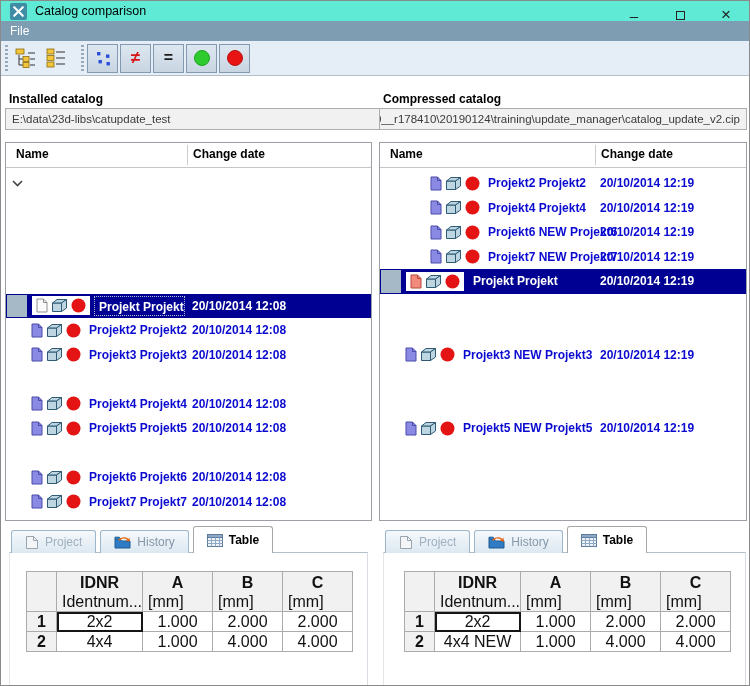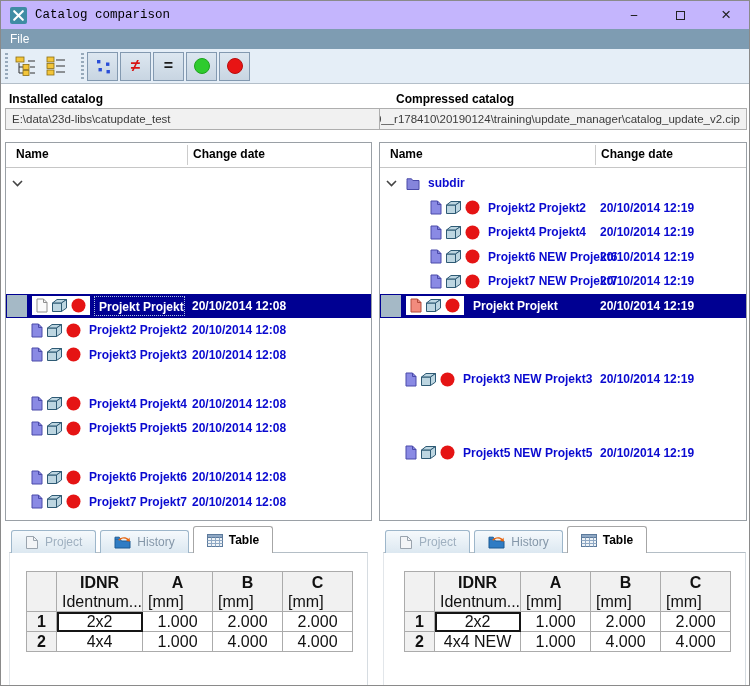--- a/index.html
+++ b/index.html
@@ -3,21 +3,21 @@
 <meta charset="utf-8">
 <style>
   html,body{margin:0;padding:0;background:#cfcfcf;}
   *{box-sizing:border-box;}
   .window{
     position:relative;width:750px;height:686px;background:#fff;
     border:1px solid #8a8a8a;overflow:hidden;
     font-family:"Liberation Sans",sans-serif;font-size:12px;color:#111;
   }
   
-  .titlebar{height:28px;display:flex;align-items:center;background:#c4b5fd;position:relative;font-family:Liberation Mono, monospace;}
+  .titlebar{height:20px;display:flex;align-items:center;background:#5eead4;position:relative;}
   .appicon{width:17px;height:17px;margin-left:9px;border-radius:2px;background:#3f8ca4;
     display:inline-flex;align-items:center;justify-content:center;flex:none;}
   .title{margin-left:8px;font-size:12.5px;color:#000;}
   .wctrls{position:absolute;right:0;top:0;height:28px;display:flex;}
   .wbtn{width:46px;height:28px;display:flex;align-items:center;justify-content:center;
     font-size:15px;color:#222;cursor:default;}
   .wbtn .maxbox{width:9px;height:9px;border:1.2px solid #222;display:inline-block;}
   .wbtn.close{font-size:17px;}
   
   .menubar{height:20px;background:#7e9cb2;display:flex;}
@@ -35,21 +35,21 @@
     display:flex;align-items:center;justify-content:center;padding:0;
     font-family:"Liberation Sans",sans-serif;}
   .ttog.neq{color:#d81414;font-size:17px;font-weight:bold;}
   .ttog.eq{color:#1a1a1a;font-size:16px;font-weight:bold;}
   .dot{width:16px;height:16px;border-radius:50%;display:inline-block;}
   .dot.green{background:#2ecb2e;border:1px solid #1da31d;}
   .dot.red{background:#e81414;border:1px solid #b80d0d;}
   
   .cat-label{position:absolute;font-weight:bold;color:#000;}
   #lbl-left{left:8px;top:91px;}
-  #lbl-right{left:395px;top:91px;}
+  #lbl-right{left:382px;top:91px;}
   .pathbox{position:absolute;top:107px;height:22px;background:#f1f1f1;
     border:1px solid #aeaeae;color:#3a3a3a;font-size:11.5px;line-height:20px;
     padding:0 6px;overflow:hidden;white-space:nowrap;}
   #path-left{left:4px;width:400px;}
   #path-right{left:378px;width:368px;}
   #path-right .clip{float:right;white-space:nowrap;}
   
   .tree{position:absolute;top:141px;height:379px;background:#fff;
     border:1px solid #9aa0a6;}
   .tree-left{left:4px;width:367px;--dc:181px;}
@@ -402,33 +402,20 @@
         </div>
       </div>
   </div>
   <div class="tree tree-right" id="tree-right">
     <div class="tree-header">
       <span class="hname">Name</span>
       <span class="hdate">Change date</span>
     </div>
     <div class="tree-body" id="tree-body-right">
         <div class="trow">
-          <span class="ic chev">
-            <svg width="11" height="7" viewBox="0 0 11 7">
-              <polyline points="1,1 5.5,5.5 10,1" fill="none" stroke="#444" stroke-width="1.6"></polyline>
-            </svg>
-          </span>
-          <span class="ic fold">
-            <svg width="14" height="13" viewBox="0 0 14 13">
-              <path d="M1 3.5 V1.8 h4.5 l1.2 1.7 H13 v9 H1 z" fill="#8585dc" stroke="#4a4aa8"></path>
-            </svg>
-          </span>
-          <span class="tname">subdir</span>
-        </div>
-        <div class="trow">
           <span class="icwrap" style="margin-left: 50px;">
             <span class="ic">
               <svg width="12" height="15" viewBox="0 0 12 15">
                 <path d="M1 1 h6.5 l3.5 3.5 v9.5 h-10 z" fill="#8a8ae4" stroke="#4a4aaa"></path>
                 <path d="M7.5 1 v3.5 h3.5" fill="none" stroke="#4a4aaa"></path>
               </svg>
             </span>
             <span class="ic">
               <svg width="17" height="15" viewBox="0 0 17 15">
                 <g stroke="#2e5a74" fill="#b6d2de" fill-opacity="0.9">

